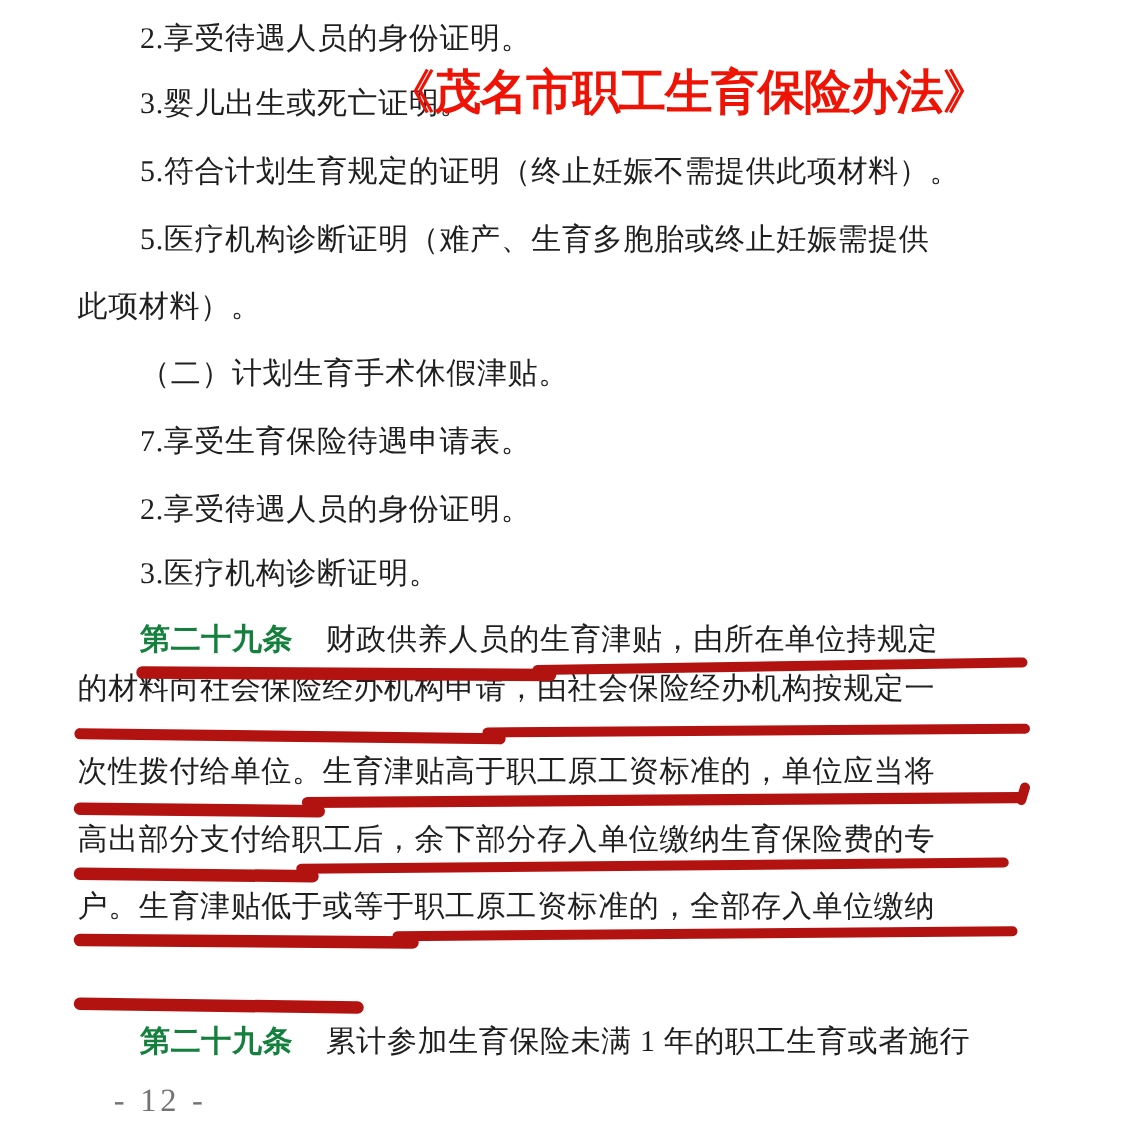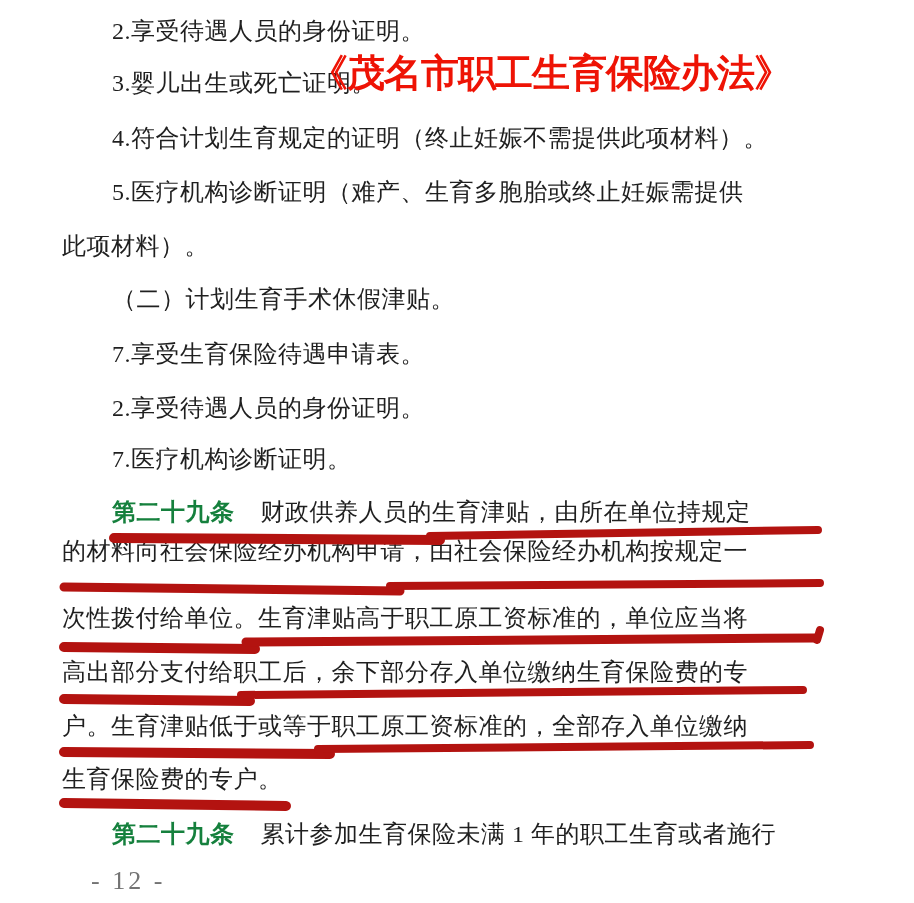--- a/index.html
+++ b/index.html
@@ -60,33 +60,32 @@
     color: #737373;
   }
 </style>
 </head>
 <body>
 
 <div class="page">
   <div class="doc-lines" id="doc-lines">
       <div class="line indent" style="top: 15px;">2.享受待遇人员的身份证明。</div>
       <div class="line indent" style="top: 67px;">3.婴儿出生或死亡证明。</div>
-      <div class="line indent" style="top: 122px;">4.符合计划生育规定的证明（终止妊娠不需提供此项材料）。</div>
+      <div class="line indent" style="top: 122px;">5.符合计划生育规定的证明（终止妊娠不需提供此项材料）。</div>
       <div class="line indent" style="top: 176px;">5.医疗机构诊断证明（难产、生育多胞胎或终止妊娠需提供</div>
       <div class="line" style="top: 230px;">此项材料）。</div>
       <div class="line indent" style="top: 283px;">（二）计划生育手术休假津贴。</div>
       <div class="line indent" style="top: 338px;">7.享受生育保险待遇申请表。</div>
       <div class="line indent" style="top: 392px;">2.享受待遇人员的身份证明。</div>
-      <div class="line indent" style="top: 443px;">7.医疗机构诊断证明。</div>
+      <div class="line indent" style="top: 443px;">3.医疗机构诊断证明。</div>
       <div class="line indent" style="top: 496px;"><span class="head">第二十九条</span><span>财政供养人员的生育津贴，由所在单位持规定</span></div>
       <div class="line" style="top: 535px;">的材料向社会保险经办机构申请，由社会保险经办机构按规定一</div>
       <div class="line" style="top: 602px;">次性拨付给单位。生育津贴高于职工原工资标准的，单位应当将</div>
       <div class="line" style="top: 656px;">高出部分支付给职工后，余下部分存入单位缴纳生育保险费的专</div>
       <div class="line" style="top: 710px;">户。生育津贴低于或等于职工原工资标准的，全部存入单位缴纳</div>
-      <div class="line" style="top: 763px;">生育保险费的专户。</div>
       <div class="line indent" style="top: 818px;"><span class="head">第二十九条</span><span>累计参加生育保险未满 1 年的职工生育或者施行</span></div>
     </div>
   <svg class="marks-svg" id="marks-svg" width="914" height="903" viewBox="0 0 914 903" xmlns="http://www.w3.org/2000/svg">
       <line x1="114" y1="538" x2="440" y2="540" stroke="#b31310" stroke-width="10" stroke-linecap="round"></line>
       <line x1="430" y1="536" x2="818" y2="530" stroke="#b31310" stroke-width="8" stroke-linecap="round"></line>
       <line x1="64" y1="587" x2="400" y2="591" stroke="#b31310" stroke-width="9" stroke-linecap="round"></line>
       <line x1="390" y1="586" x2="820" y2="583" stroke="#b31310" stroke-width="8" stroke-linecap="round"></line>
       <line x1="64" y1="647" x2="255" y2="649" stroke="#b31310" stroke-width="10" stroke-linecap="round"></line>
       <line x1="246" y1="642" x2="815" y2="638" stroke="#b31310" stroke-width="9" stroke-linecap="round"></line>
       <line x1="817" y1="640" x2="820" y2="630" stroke="#b31310" stroke-width="8" stroke-linecap="round"></line>

